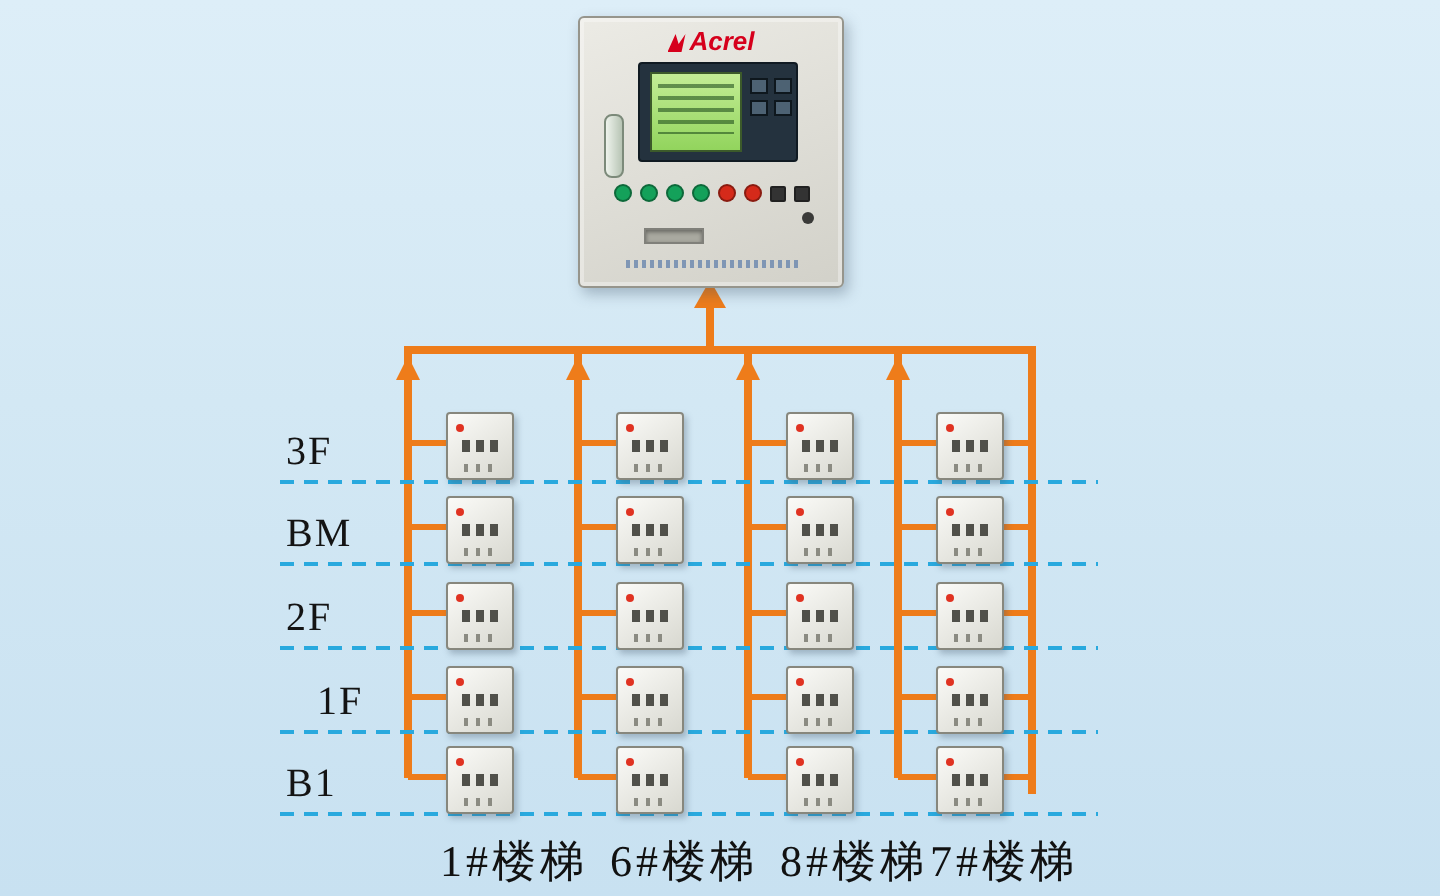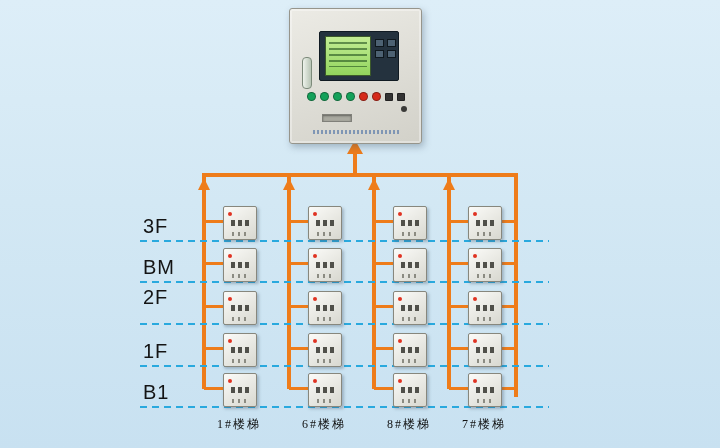--- a/index.html
+++ b/index.html
@@ -46,23 +46,23 @@
     border:1px solid #87877d;border-radius:2px;
     box-shadow:1.5px 2px 3px rgba(70,90,110,.35);}
   .dev-dot{position:absolute;left:4px;top:5px;width:4px;height:4px;border-radius:50%;background:#e03322;}
   .dev-row{position:absolute;left:7px;top:13px;display:flex;gap:3px;}
   .dev-row i{width:4px;height:6px;background:#50504a;display:block;}
   .dev-terms{position:absolute;left:8px;bottom:3px;display:flex;gap:4px;}
   .dev-terms i{width:2px;height:4px;background:#8b8b82;display:block;}
 
   
   .floor-label{position:absolute;left:143px;width:54px;height:24px;
-    font-family:Liberation Sans, sans-serif;font-size:20px;color:#141414;letter-spacing:1px;}
-  .stair-label{position:absolute;top:416px;width:110px;text-align:center;
-    font-family:"Liberation Serif",serif;font-size:12px;color:#111;letter-spacing:2px;}
+    font-family:Liberation Serif, serif;font-size:20px;color:#141414;letter-spacing:1px;}
+  .stair-label{position:absolute;top:416px;width:110px;text-align:right;
+    font-family:"Liberation Serif",serif;font-size:22px;color:#111;letter-spacing:2px;}
 </style>
 </head>
 <body>
 
 <div class="stage">
 
   <svg id="wires" width="720" height="448">
       <g>
         <rect x="202" y="173" width="316" height="4" fill="#ee7c1a"></rect>
       </g>
@@ -111,20 +111,23 @@
       <g>
         <line x1="140" y1="241" x2="549" y2="241" stroke="#29a9de" stroke-width="2" stroke-dasharray="7 5"></line>
         <line x1="140" y1="282" x2="549" y2="282" stroke="#29a9de" stroke-width="2" stroke-dasharray="7 5"></line>
         <line x1="140" y1="324" x2="549" y2="324" stroke="#29a9de" stroke-width="2" stroke-dasharray="7 5"></line>
         <line x1="140" y1="366" x2="549" y2="366" stroke="#29a9de" stroke-width="2" stroke-dasharray="7 5"></line>
         <line x1="140" y1="407" x2="549" y2="407" stroke="#29a9de" stroke-width="2" stroke-dasharray="7 5"></line>
       </g>
     </svg>
 
   <div class="cabinet">
+    <div class="brand">
+      <span class="brand-mark"></span><span class="brand-text">Acrel</span>
+    </div>
     <div class="bezel">
       <div class="lcd">
         <div class="lcd-lines"></div>
       </div>
       <div class="keys">
           <i></i>
           <i></i>
           <i></i>
           <i></i>
         </div>
@@ -403,22 +406,22 @@
         <span class="dev-terms">
           <i></i>
           <i></i>
           <i></i>
         </span>
       </div>
     </div>
   <div id="floor-labels">
       <div class="floor-label" style="top: 215px;">3F</div>
       <div class="floor-label" style="top: 256px;">BM</div>
-      <div class="floor-label" style="top: 286px;">2F</div>
-      <div class="floor-label" style="top: 340px;">1F</div>
+      <div class="floor-label" style="top: 298px;">2F</div>
+      <div class="floor-label" style="top: 340px; text-align: center;">1F</div>
       <div class="floor-label" style="top: 381px;">B1</div>
     </div>
   <div id="stair-labels">
       <div class="stair-label" style="left: 184px;">1#楼梯</div>
       <div class="stair-label" style="left: 269px;">6#楼梯</div>
       <div class="stair-label" style="left: 354px;">8#楼梯</div>
       <div class="stair-label" style="left: 429px;">7#楼梯</div>
     </div>
 </div>
 

